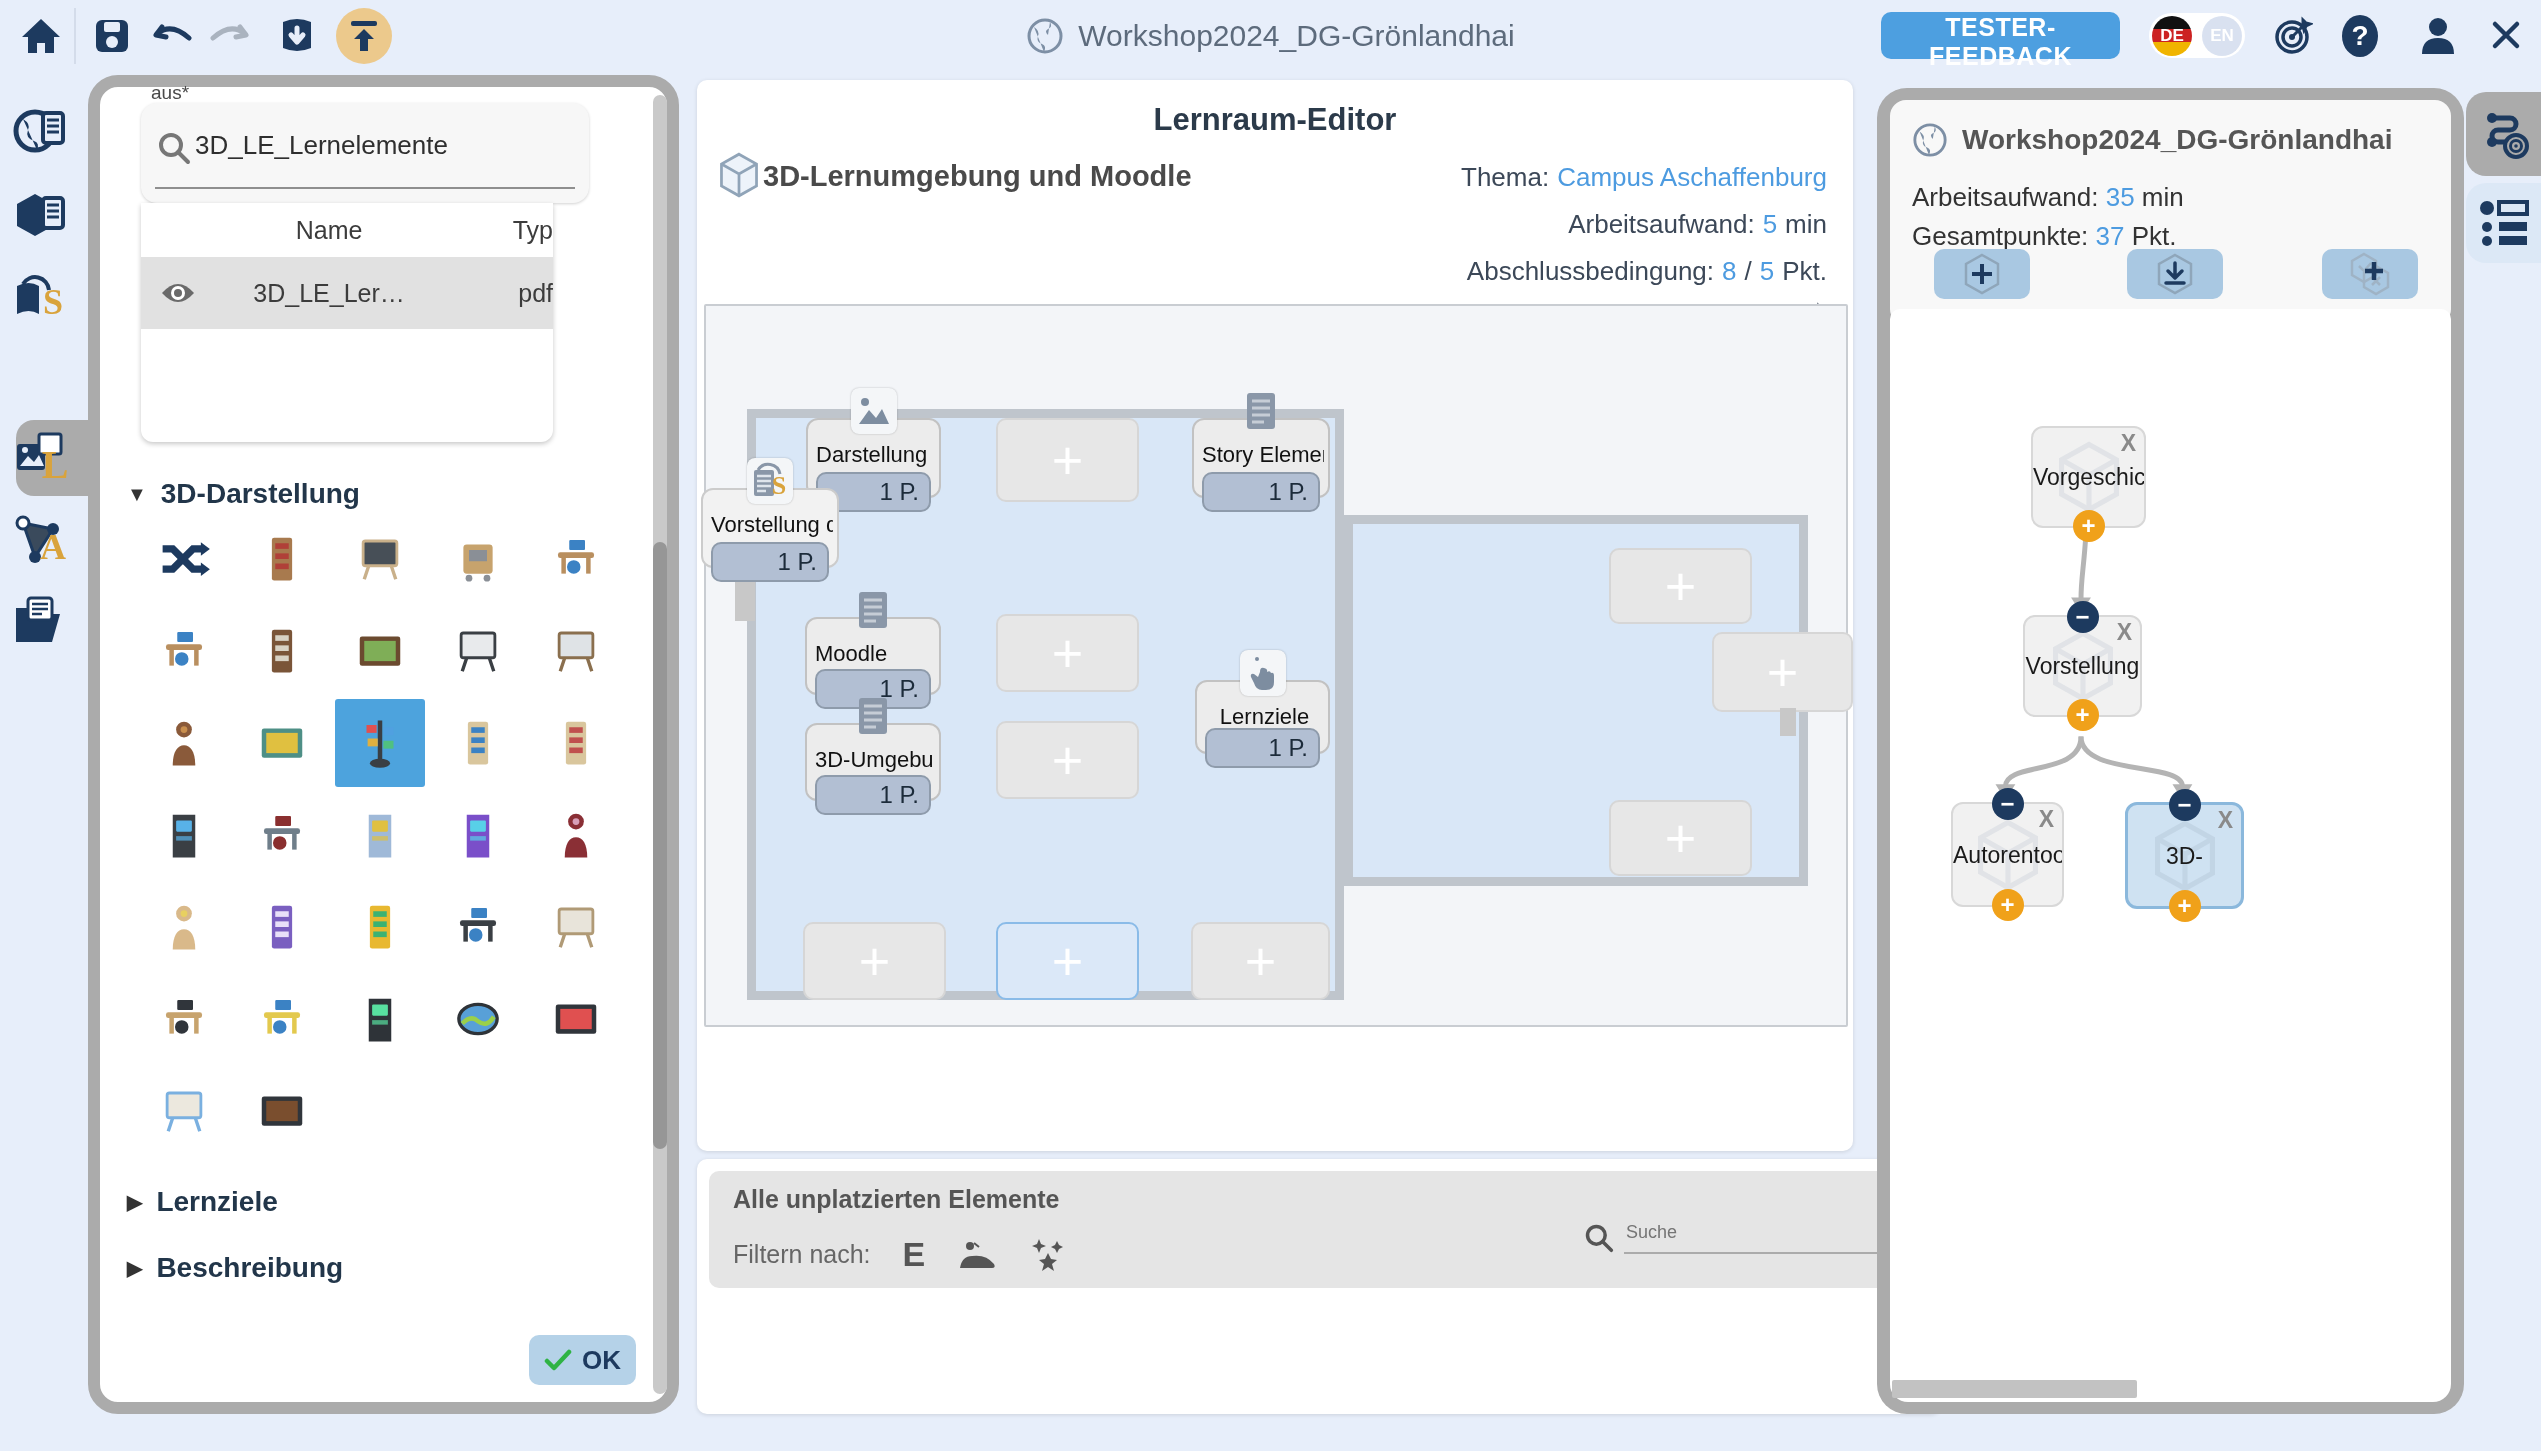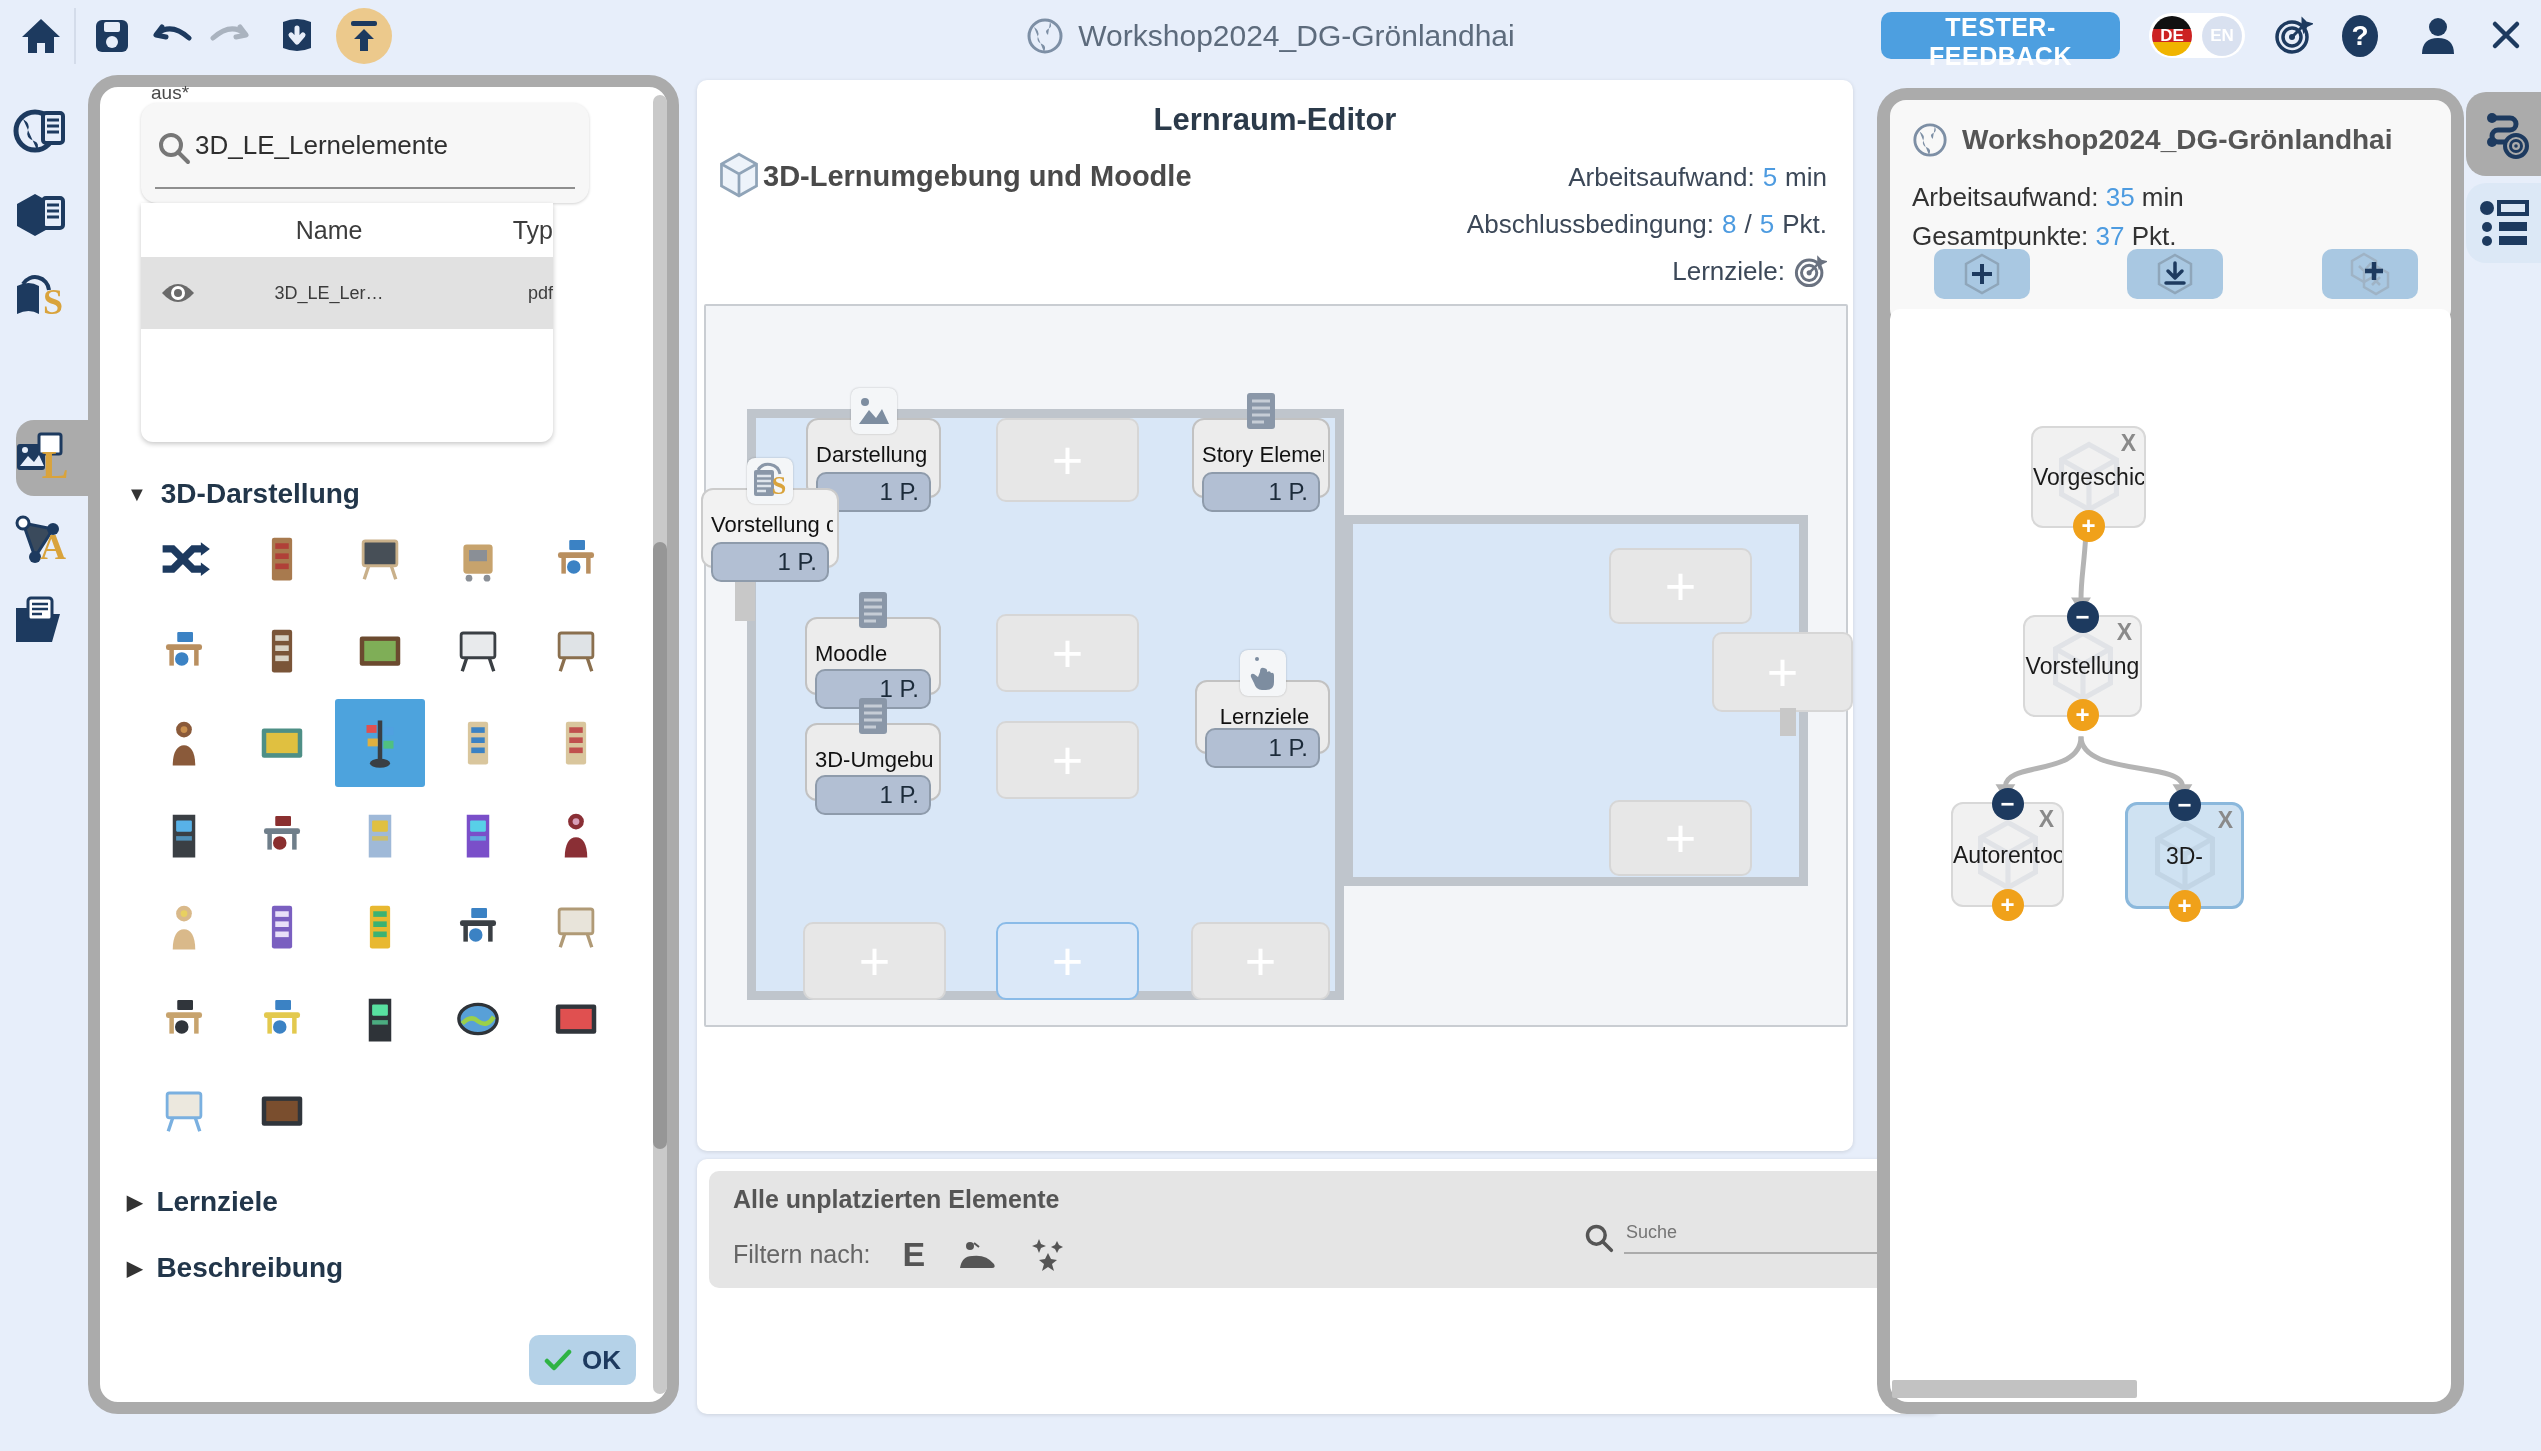--- a/index.html
+++ b/index.html
@@ -27,21 +27,21 @@
   
   .left-panel{left:88px;top:75px;width:591px;height:1339px;background:#fff;border:12px solid #ababab;border-radius:30px;box-sizing:border-box;}
   .lp-scroll-track{position:absolute;right:88px;top:95px;width:14px;height:1299px;background:#c9c9c9;border-radius:7px;}
   .lp-scroll-thumb{position:absolute;right:88px;top:542px;width:14px;height:607px;background:#969696;border-radius:7px;cursor:grab;}
   .hint-text{left:151px;top:82px;font-size:19px;color:#4a4a4a;}
   .search-card{left:141px;top:103px;width:448px;height:100px;background:#f7f7f7;border-radius:16px;box-shadow:0 1px 3px rgba(0,0,0,.18);}
   .search-input{position:absolute;left:52px;top:26px;width:368px;border:none;background:transparent;font-size:26px;color:#2f2f2f;font-family:"Liberation Sans",sans-serif;outline:none;}
   .search-underline{position:absolute;left:14px;right:14px;bottom:14px;height:2px;background:#8f8f8f;}
   .file-card{left:141px;top:203px;width:412px;height:239px;background:#fff;border-radius:0 0 12px 12px;box-shadow:0 2px 5px rgba(0,0,0,.22);}
   .file-head{display:flex;height:54px;align-items:center;font-size:25px;color:#3c3c3c;}
-  .file-row{display:flex;height:72px;align-items:center;background:#e1e1e1;font-size:18px;color:#3c3c3c;cursor:pointer;}
+  .file-row{display:flex;height:72px;align-items:center;background:#e1e1e1;font-size:25px;color:#3c3c3c;cursor:pointer;}
   .col-name{width:249px;text-align:center;}
   .col-typ{width:119px;text-align:right;}
   .col-ic{width:80px;display:flex;justify-content:center;}
   .section-head{display:flex;align-items:center;gap:14px;font-size:28px;color:#22364a;font-weight:bold;cursor:pointer;}
   .tri{font-size:20px;color:#333;}
   .palette{left:135px;top:513px;width:509px;display:grid;grid-template-columns:repeat(5,98px);grid-auto-rows:92px;justify-items:center;align-items:center;}
   .thumb{width:90px;height:88px;display:flex;align-items:center;justify-content:center;cursor:pointer;border-radius:3px;}
   .thumb.sel{background:#4da3dd;}
   .ok-btn{left:529px;top:1335px;width:107px;height:50px;background:#b5d2e8;border:none;border-radius:10px;display:flex;align-items:center;justify-content:center;gap:10px;font-size:26px;color:#1d3a5f;font-weight:bold;font-family:"Liberation Sans",sans-serif;cursor:pointer;}
 
@@ -536,20 +536,24 @@
     <div class="abs editor-title">Lernraum-Editor</div>
 
     <svg class="abs" style="left:20px;top:72px" width="44" height="46" viewBox="0 0 40 42">
         <path d="M20 2 L36 11 V31 L20 40 L4 31 V11 Z" fill="#edf3fa" stroke="#90a4b8" stroke-width="2.5"></path>
         <path d="M4 11 L20 20 L36 11 M20 20 V40" fill="none" stroke="#90a4b8" stroke-width="2.5"></path>
       </svg>
     <div class="abs room-title">3D-Lernumgebung und Moodle</div>
 
     <div class="meta">
       <div class="meta-row">
+          <span>Thema:</span> 
+          <span class="blue">Campus Aschaffenburg</span>
+        </div>
+      <div class="meta-row">
           <span>Arbeitsaufwand:</span> 
           <span class="blue">5</span> 
           <span>min</span>
         </div>
       <div class="meta-row">
           <span>Abschlussbedingung:</span> 
           <span class="blue">8</span> 
           <span>/</span> 
           <span class="blue">5</span> 
           <span>Pkt.</span>

